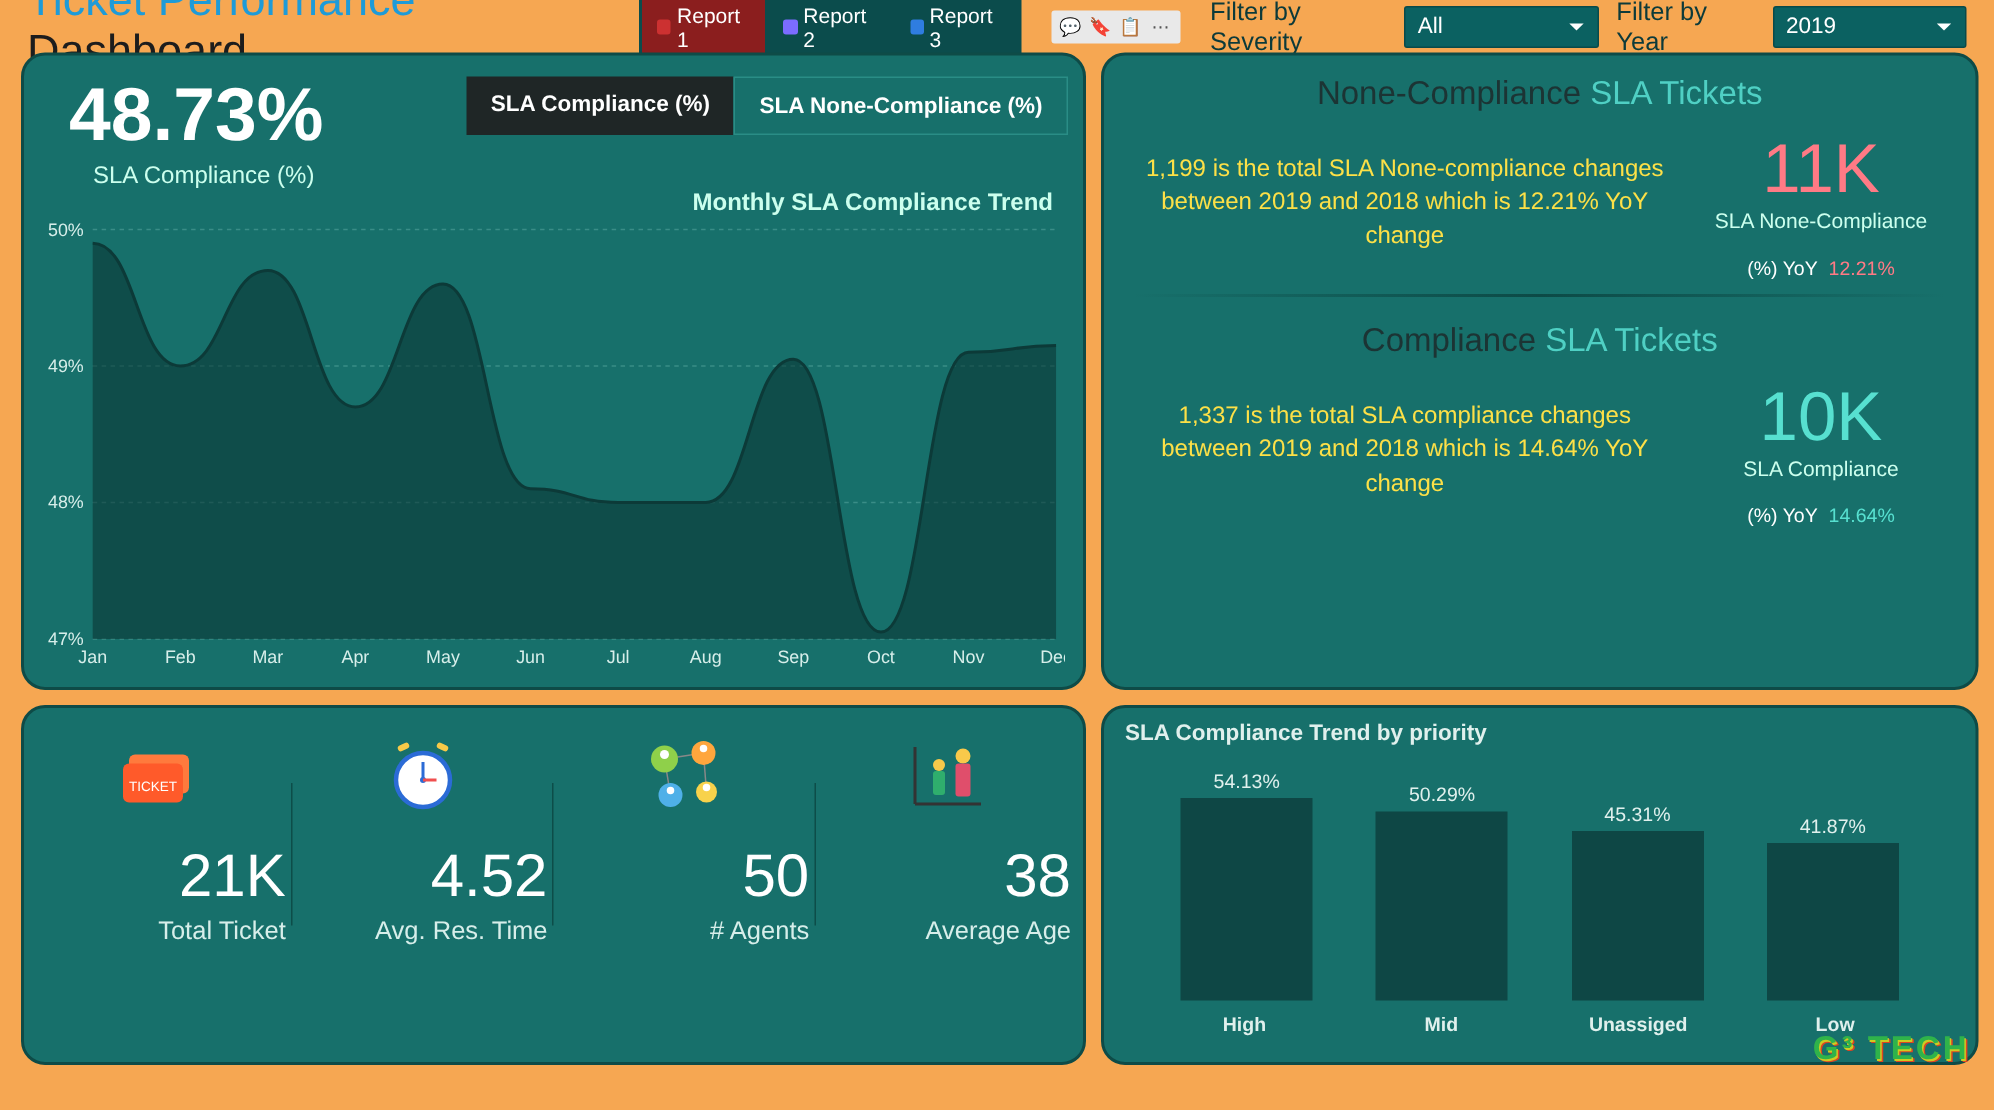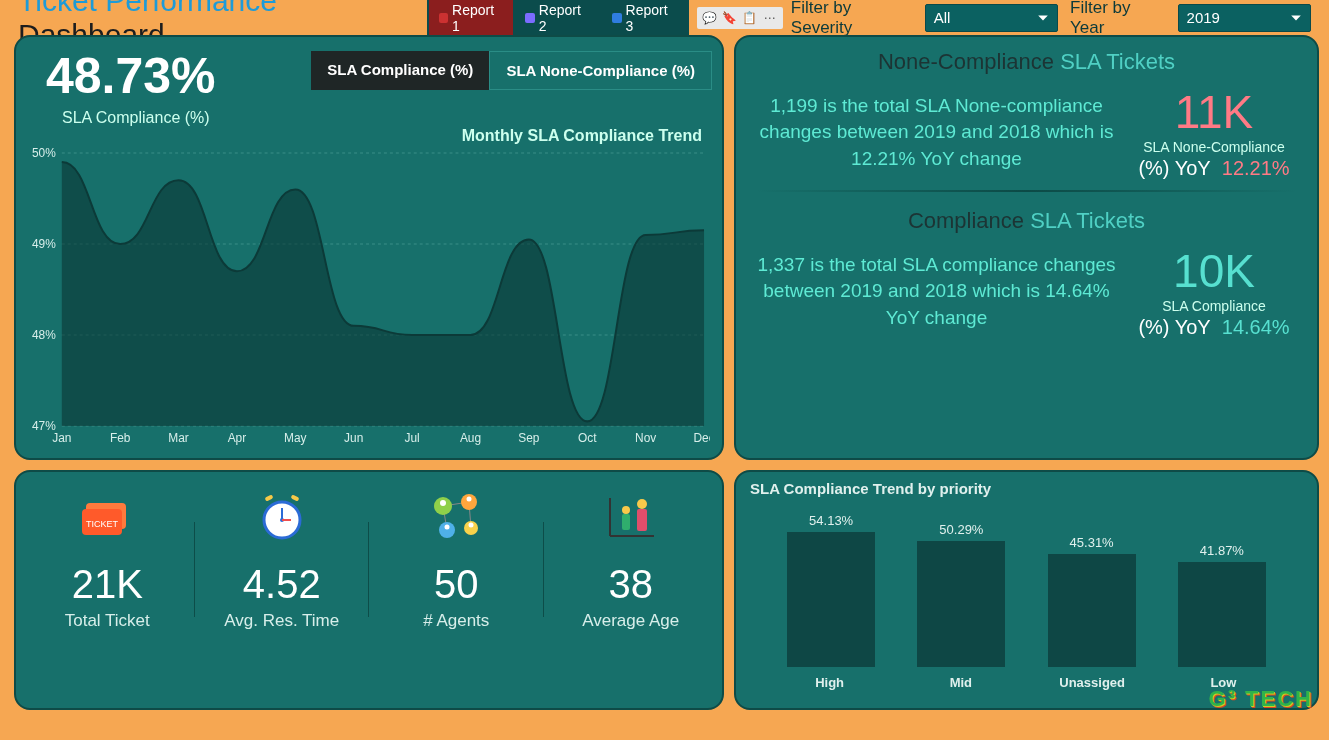--- a/index.html
+++ b/index.html
@@ -1,16 +1,16 @@
 <!DOCTYPE html>
 <html><head>
 <meta charset="utf-8">
 <style>
   html,body{margin:0;padding:0;background:#f6a752;font-family:"Segoe UI",Arial,sans-serif;width:1329px;height:740px;overflow:hidden}
-  .header{display:flex;align-items:center;height:35px;padding:0 18px;gap:8px}
+  .header{display:flex;align-items:center;height:35px;padding:0 18px;gap:20px}
   .title{font-size:30px;font-weight:400;color:#1d1d1d}
   .title .accent{color:#1e9bd8;font-weight:400}
   .report-nav{display:flex;gap:2px;background:#0b4c4c;border-radius:1px;padding:2px}
   .report-nav .item{display:flex;align-items:center;gap:4px;padding:4px 10px;font-size:14px;color:#fff;cursor:pointer;border-radius:2px}
   .report-nav .item.active{background:#8b1e1e}
   .report-nav .item .dot{width:10px;height:10px;border-radius:2px}
   .report-nav .item:nth-child(1) .dot{background:#cc3131}
   .report-nav .item:nth-child(2) .dot{background:#7b6cff}
   .report-nav .item:nth-child(3) .dot{background:#2f7de0}
   .iconstrip{display:flex;gap:2px;background:#e9e9e9;border-radius:2px;padding:2px 4px}
@@ -37,34 +37,34 @@
   .xtick{font-size:12px;fill:#d7eeea;text-anchor:middle}
   .gridline{stroke:#3a8d87;stroke-dasharray:3 3;stroke-width:1}
   .areapath{fill:rgba(10,50,48,.55)}
   .linepath{fill:none;stroke:#0c3a38;stroke-width:2}
 
   
   .rcard .section{padding:8px 18px 6px;text-align:center}
   .rcard h3{margin:4px 0 10px;font-size:22px;font-weight:400;color:#1c3434}
   .rcard h3 .hl{color:#4fd0c4}
   .rcard .row{display:flex;align-items:center;gap:10px}
-  .rcard .desc{flex:1;font-size:19px;color:#5eead4;line-height:1.4}
+  .rcard .desc{flex:1;font-size:16px;color:#fde047;line-height:1.4}
   .rcard .metric{text-align:center;min-width:170px}
   .rcard .metric .val{font-size:46px;font-weight:400}
   .rcard .metric .lbl{font-size:14px;color:#cfe}
-  .rcard .metric .yoy{font-size:20px;margin-top:2px}
+  .rcard .metric .yoy{font-size:13px;margin-top:16px}
   .rcard .metric.pink .val{color:#ff7a85}
   .rcard .metric.pink .yoy .v{color:#ff7a85}
   .rcard .metric.teal .val{color:#57e0d0}
   .rcard .metric.teal .yoy .v{color:#57e0d0}
   .rcard .divider{height:2px;background:linear-gradient(90deg,transparent,#0c4a46,transparent);margin:4px 20px}
 
   
   .kpis{display:flex;align-items:stretch;padding:10px 4px}
-  .kpi{flex:1;text-align:center;position:relative;padding:6px 4px}
+  .kpi{flex:1;text-align:right;position:relative;padding:6px 4px}
   .kpi:not(:last-child)::after{content:"";position:absolute;right:0;top:40px;bottom:20px;width:1px;background:#0d4d49}
   .kpi .ico{height:58px;display:flex;align-items:center;justify-content:center}
   .kpi .val{font-size:40px;font-weight:400;margin-top:16px}
   .kpi .lbl{font-size:17px;color:#d7eeea;margin-top:4px}
 
   
   .pcard .ptitle{font-size:15px;font-weight:600;padding:8px 14px 0;color:#e0f0ed}
   .pcard .bars{display:flex;align-items:flex-end;justify-content:space-around;height:170px;padding:0 30px}
   .pcard .barcol{width:100px;text-align:center}
   .pcard .bar{background:#0e4745;margin:4px auto 0;width:88px}

